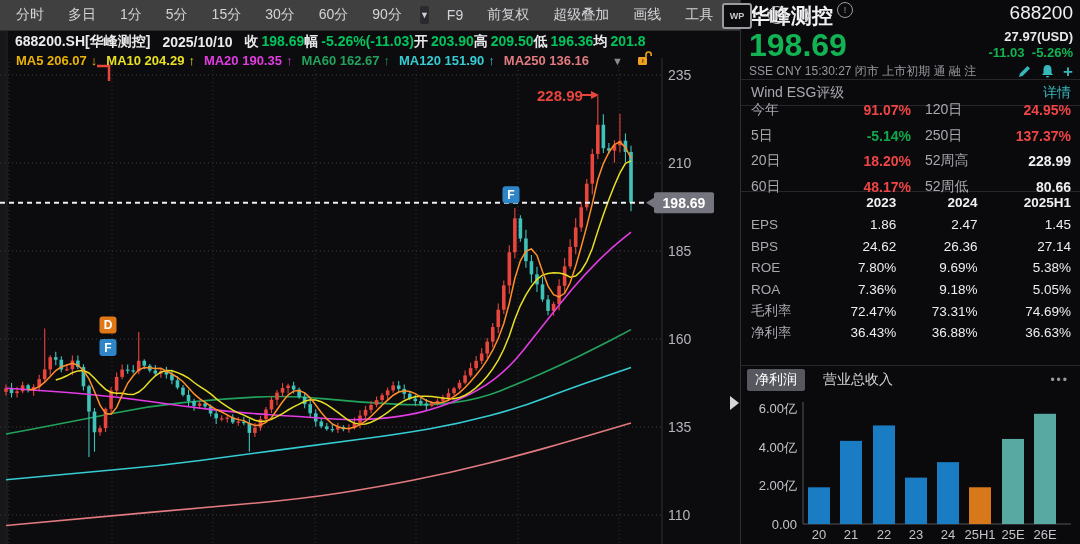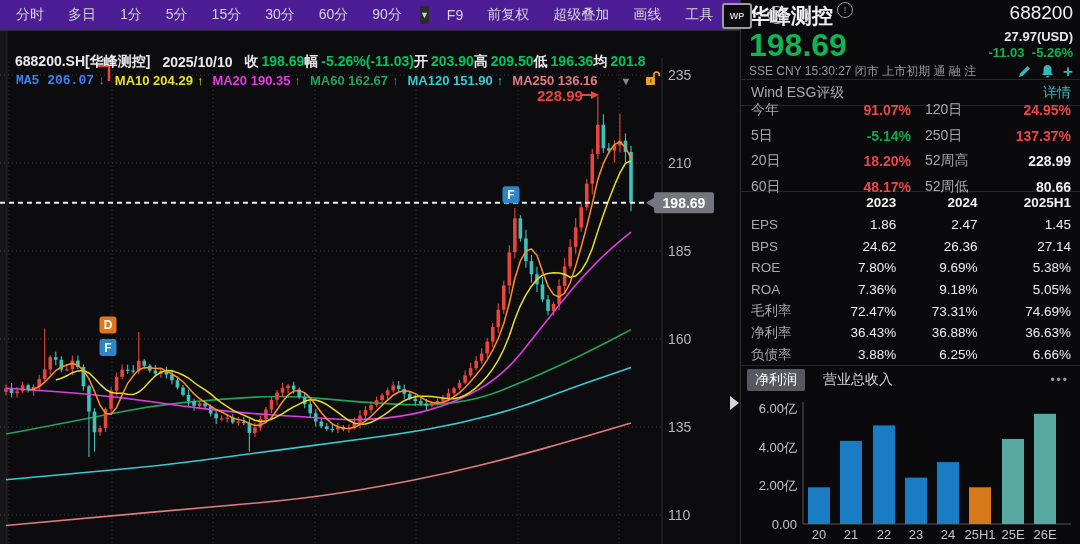--- a/index.html
+++ b/index.html
@@ -1,29 +1,29 @@
 <!DOCTYPE html>
 <html><head>
 <meta charset="utf-8">
 <style>
   html,body{margin:0;padding:0;background:#000;font-family:"Liberation Sans",sans-serif;}
   .app{position:relative;width:1080px;height:544px;background:#0c0c0f;display:flex;overflow:hidden;}
   .left{position:relative;width:740px;height:544px;flex:0 0 740px;}
   #main-chart{position:absolute;left:0;top:0;z-index:0;}
-  .toolbar{position:relative;z-index:2;height:30px;background:#4c1d95;border-bottom:1px solid #2b2b30;
+  .toolbar{position:relative;z-index:2;height:30px;background:#404040;border-bottom:1px solid #2b2b30;
            display:flex;align-items:center;padding:0 4px;color:#d4d4d8;font-size:14px;}
   .tb-item{padding:0 12px;white-space:nowrap;cursor:default;}
   .tb-drop{width:22px;height:18px;background:#2a2a2f;border-radius:2px;display:flex;align-items:center;
            justify-content:center;font-size:9px;color:#cfcfd4;margin:0 6px;}
   .tb-icons{display:flex;align-items:center;gap:16px;margin-left:10px;color:#c9c9ce;}
   .circ{width:16px;height:16px;border:1.4px solid #c9c9ce;border-radius:50%;display:flex;align-items:center;
         justify-content:center;font-size:10px;font-weight:bold;}
   .chev{font-size:12px;}
   .inforow{position:relative;z-index:2;height:21px;display:flex;align-items:center;gap:12px;
-           padding-left:15px;font-size:14px;font-weight:bold;color:#eceaea;white-space:nowrap;margin-top:20px;}
+           padding-left:15px;font-size:14px;font-weight:bold;color:#eceaea;white-space:nowrap;}
   .inforow .lbl{color:#e8e8ea;}
   .inforow .val{color:#00c45c;margin-left:3px;}
   .marow{position:relative;z-index:2;height:17px;display:flex;align-items:center;gap:9px;
          padding-left:16px;font-size:13px;font-weight:bold;white-space:nowrap;}
   .ma-entry{display:flex;gap:4px;align-items:center;}
   .marow .tailicons{display:flex;align-items:center;gap:14px;margin-left:14px;}
   .wp-badge{position:absolute;z-index:3;left:722px;top:3px;width:26px;height:22px;border:2px solid #9b9ba1;
             border-radius:3px;color:#c9c9ce;font-size:9px;font-weight:bold;display:flex;align-items:center;
             justify-content:center;background:#0c0c0f;}
   .right{position:relative;flex:0 0 340px;width:340px;background:#0a0a0d;border-left:1px solid #2e2e33;
@@ -402,21 +402,21 @@
       <span id="info-fields" style="display:flex;">
           <span><span class="lbl">收</span><span class="val">198.69</span></span>
           <span><span class="lbl">幅</span><span class="val">-5.26%(-11.03)</span></span>
           <span><span class="lbl">开</span><span class="val">203.90</span></span>
           <span><span class="lbl">高</span><span class="val">209.50</span></span>
           <span><span class="lbl">低</span><span class="val">196.36</span></span>
           <span><span class="lbl">均</span><span class="val">201.8</span></span>
         </span>
     </div>
     <div class="marow" id="marow">
-        <span class="ma-entry" style="color: #3b82f6; font-family: Liberation Mono, monospace;">
+        <span class="ma-entry" style="color: #eab308;">
           <span>MA5 206.07</span>
           <span>↓</span>
         </span>
         <span class="ma-entry" style="color: rgb(232, 224, 36);">
           <span>MA10 204.29</span>
           <span>↑</span>
         </span>
         <span class="ma-entry" style="color: rgb(226, 60, 226);">
           <span>MA20 190.35</span>
           <span>↑</span>
@@ -549,26 +549,20 @@
           <span class="ft-lbl">毛利率</span>
           <span>72.47%</span>
           <span>73.31%</span>
           <span>74.69%</span>
         </div>
         <div class="ft-row">
           <span class="ft-lbl">净利率</span>
           <span>36.43%</span>
           <span>36.88%</span>
           <span>36.63%</span>
-        </div>
-        <div class="ft-row">
-          <span class="ft-lbl">负债率</span>
-          <span>3.88%</span>
-          <span>6.25%</span>
-          <span>6.66%</span>
         </div>
       </div>
 
     <div class="p-tabs" id="p-tabs">
         <span class="tab active">净利润</span>
         <span class="tab">营业总收入</span>
         <span class="tab-dots">•••</span>
       </div>
     <div class="p-chart">
       <svg id="panel-chart" width="340" height="150" viewBox="0 0 340 150">

